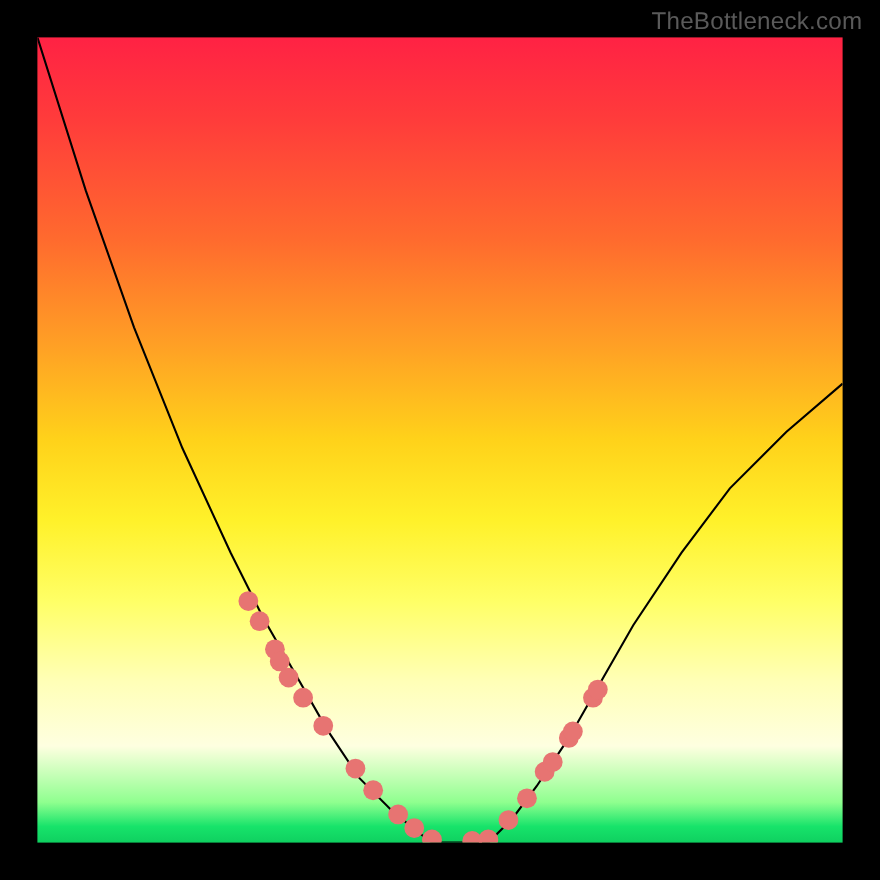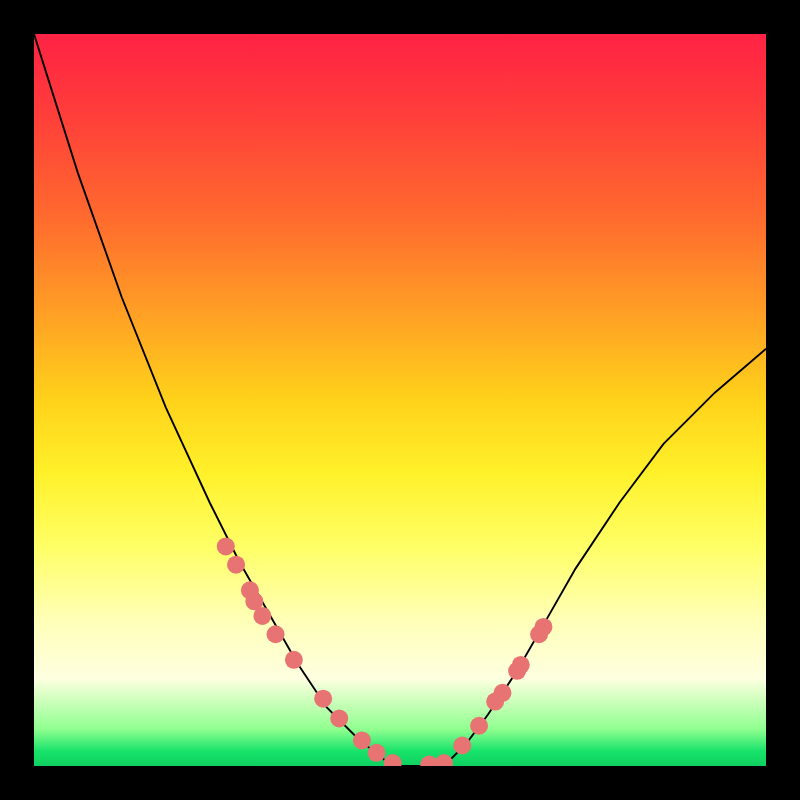--- a/index.html
+++ b/index.html
@@ -92,13 +92,14 @@
           <circle cx="445.06" cy="691.74" r="9" class="dot" fill="#e77472"></circle>
           <circle cx="461.16" cy="667.58" r="9" class="dot" fill="#e77472"></circle>
           <circle cx="468.48" cy="658.80" r="9" class="dot" fill="#e77472"></circle>
           <circle cx="483.12" cy="636.84" r="9" class="dot" fill="#e77472"></circle>
           <circle cx="486.78" cy="630.98" r="9" class="dot" fill="#e77472"></circle>
           <circle cx="505.08" cy="600.24" r="9" class="dot" fill="#e77472"></circle>
           <circle cx="509.47" cy="592.92" r="9" class="dot" fill="#e77472"></circle>
         </g>
     </svg>
   </div>
+  <div class="watermark">TheBottleneck.com</div>
 </div>
 
 </body></html>

